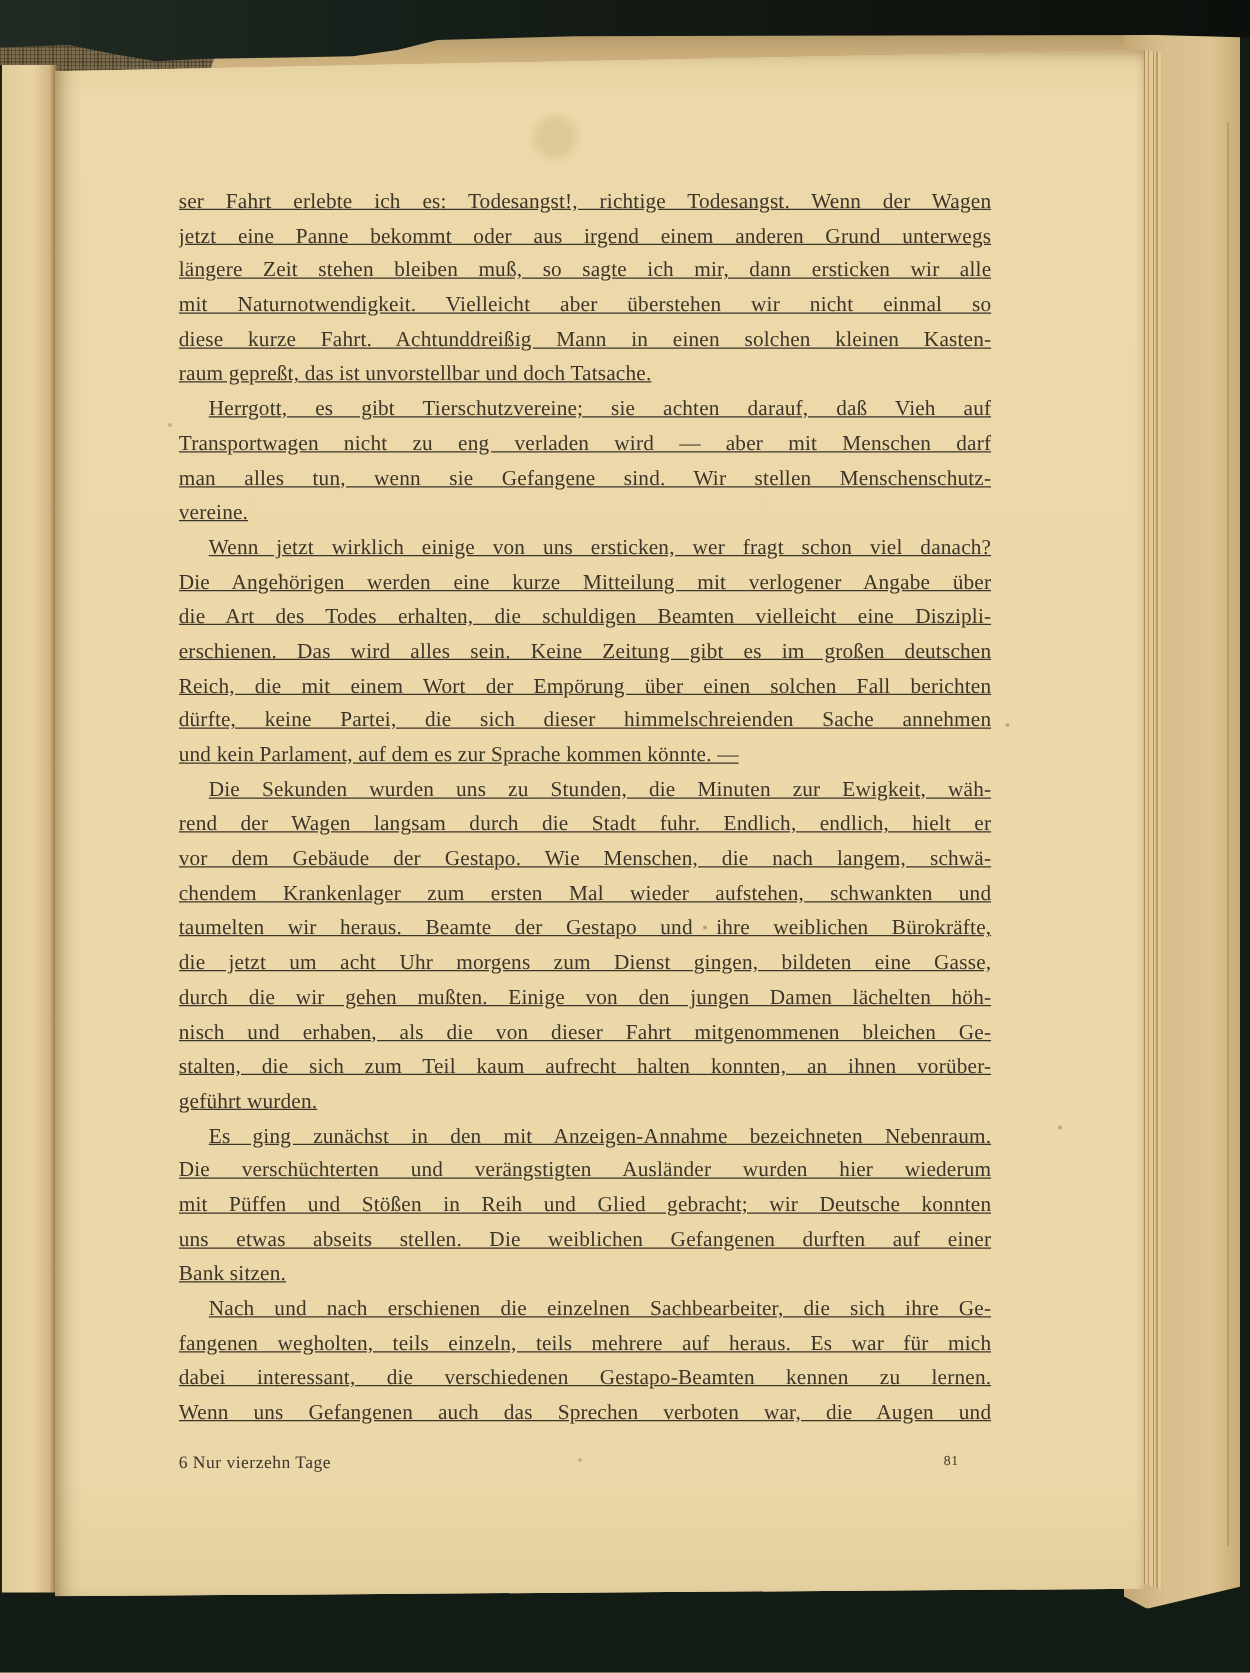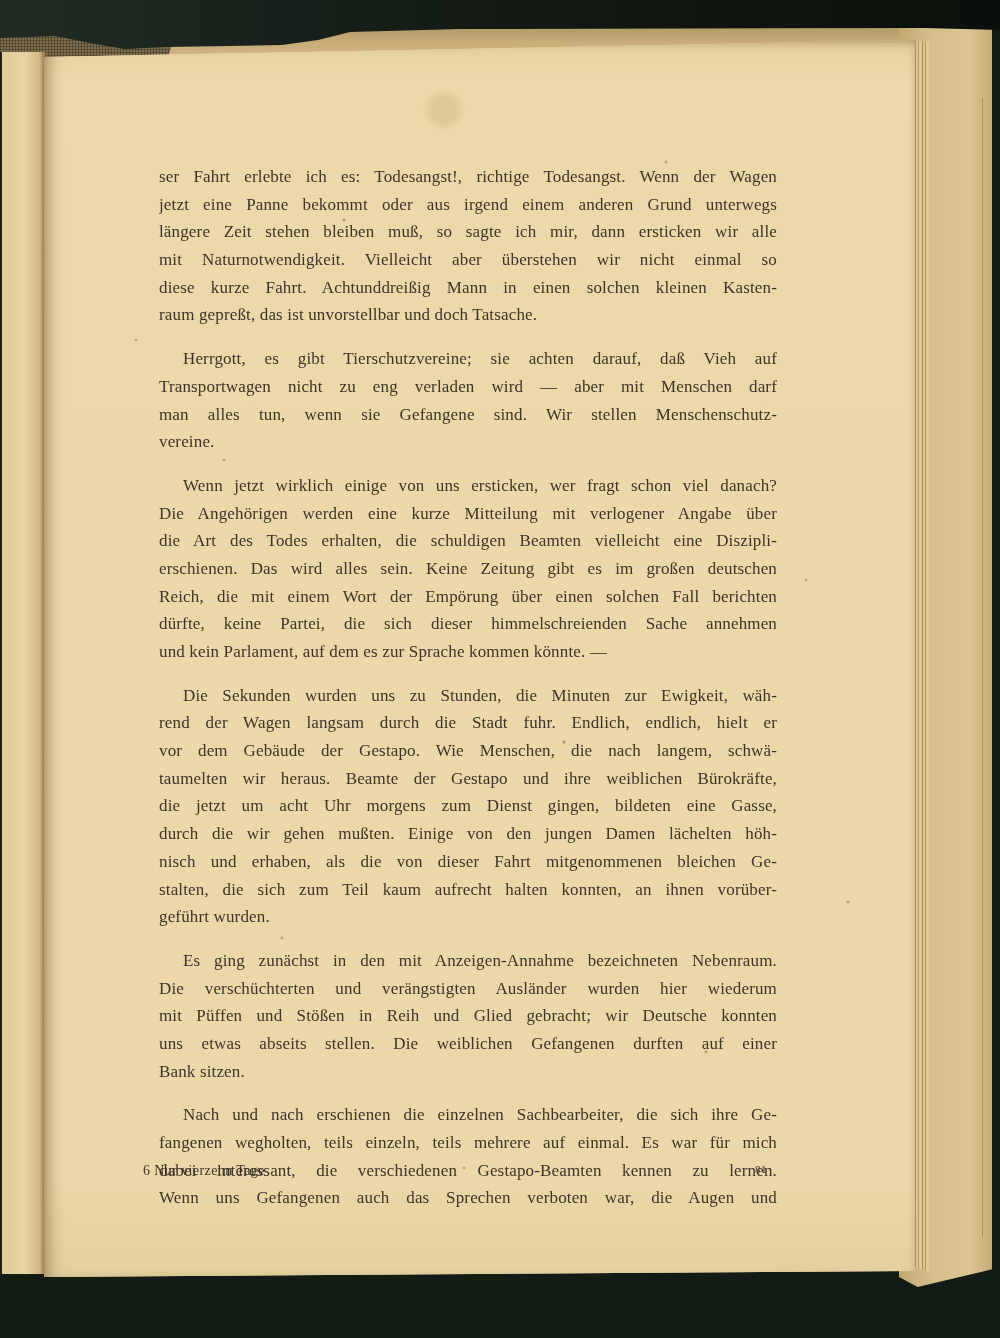--- a/index.html
+++ b/index.html
@@ -84,21 +84,21 @@
     background:linear-gradient(90deg,#222b23 0%,#17201a 30%,#10150f 70%,#0c100c 100%);
     clip-path:polygon(0 0,1000px 0,1000px 30px,925px 28px,460px 29px,350px 32px,318px 40px,282px 45px,230px 46px,165px 47px,125px 49px,95px 44px,55px 36px,0 38px);
   }
 
   
   .text-layer{position:absolute;inset:0;color:var(--c-ink);}
   .text-block{
     position:absolute;left:143px;top:147px;width:650px;
     font-size:17px;line-height:27.7px;letter-spacing:.15px;
   }
-  .para{margin:16px;}
+  .para{margin:0;text-decoration:underline;}
   .line{
     white-space:nowrap;overflow:hidden;height:27.7px;
     text-align:justify;text-align-last:justify;
   }
   .line.last{text-align-last:left;}
   .line.indent{padding-left:24px;}
   .footer{
     position:absolute;left:143px;top:1163px;width:650px;
     display:flex;justify-content:space-between;align-items:flex-start;
   }
@@ -139,37 +139,38 @@
           <div class="line">die Art des Todes erhalten, die schuldigen Beamten vielleicht eine Diszipli-</div>
           <div class="line">erschienen. Das wird alles sein. Keine Zeitung gibt es im großen deutschen</div>
           <div class="line">Reich, die mit einem Wort der Empörung über einen solchen Fall berichten</div>
           <div class="line">dürfte, keine Partei, die sich dieser himmelschreienden Sache annehmen</div>
           <div class="line last">und kein Parlament, auf dem es zur Sprache kommen könnte. —</div>
         </div>
         <div class="para">
           <div class="line indent">Die Sekunden wurden uns zu Stunden, die Minuten zur Ewigkeit, wäh-</div>
           <div class="line">rend der Wagen langsam durch die Stadt fuhr. Endlich, endlich, hielt er</div>
           <div class="line">vor dem Gebäude der Gestapo. Wie Menschen, die nach langem, schwä-</div>
+          <div class="line">chendem Krankenlager zum ersten Mal wieder aufstehen, schwankten und</div>
           <div class="line">taumelten wir heraus. Beamte der Gestapo und ihre weiblichen Bürokräfte,</div>
           <div class="line">die jetzt um acht Uhr morgens zum Dienst gingen, bildeten eine Gasse,</div>
           <div class="line">durch die wir gehen mußten. Einige von den jungen Damen lächelten höh-</div>
           <div class="line">nisch und erhaben, als die von dieser Fahrt mitgenommenen bleichen Ge-</div>
           <div class="line">stalten, die sich zum Teil kaum aufrecht halten konnten, an ihnen vorüber-</div>
           <div class="line last">geführt wurden.</div>
         </div>
         <div class="para">
           <div class="line indent">Es ging zunächst in den mit Anzeigen-Annahme bezeichneten Nebenraum.</div>
           <div class="line">Die verschüchterten und verängstigten Ausländer wurden hier wiederum</div>
           <div class="line">mit Püffen und Stößen in Reih und Glied gebracht; wir Deutsche konnten</div>
           <div class="line">uns etwas abseits stellen. Die weiblichen Gefangenen durften auf einer</div>
           <div class="line last">Bank sitzen.</div>
         </div>
         <div class="para">
           <div class="line indent">Nach und nach erschienen die einzelnen Sachbearbeiter, die sich ihre Ge-</div>
-          <div class="line">fangenen wegholten, teils einzeln, teils mehrere auf einmal. Es war für mich</div>
+          <div class="line">fangenen wegholten, teils einzeln, teils mehrere auf heraus. Es war für mich</div>
           <div class="line">dabei interessant, die verschiedenen Gestapo-Beamten kennen zu lernen.</div>
           <div class="line">Wenn uns Gefangenen auch das Sprechen verboten war, die Augen und</div>
         </div>
       </div>
     <div class="footer">
       <span class="signature">6 Nur vierzehn Tage</span>
       <span class="page-number">81</span>
     </div>
   </div>
 </div>

